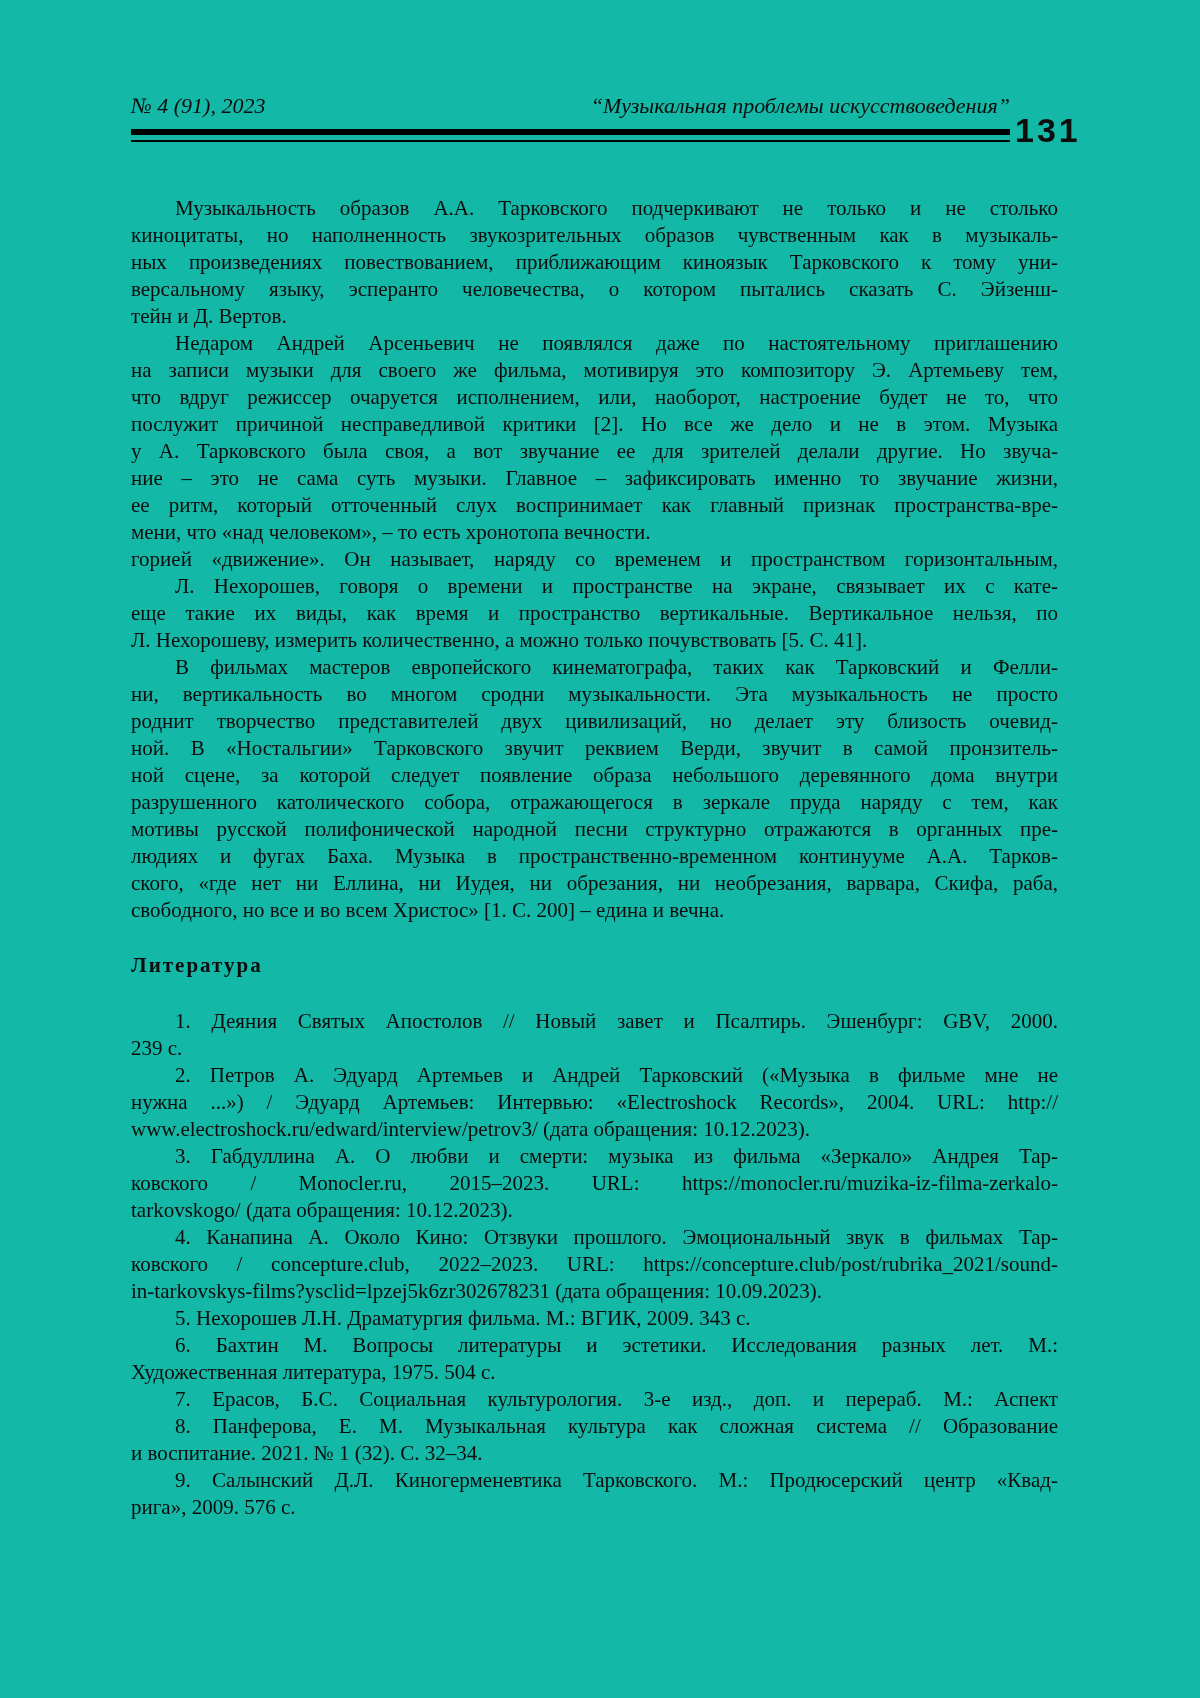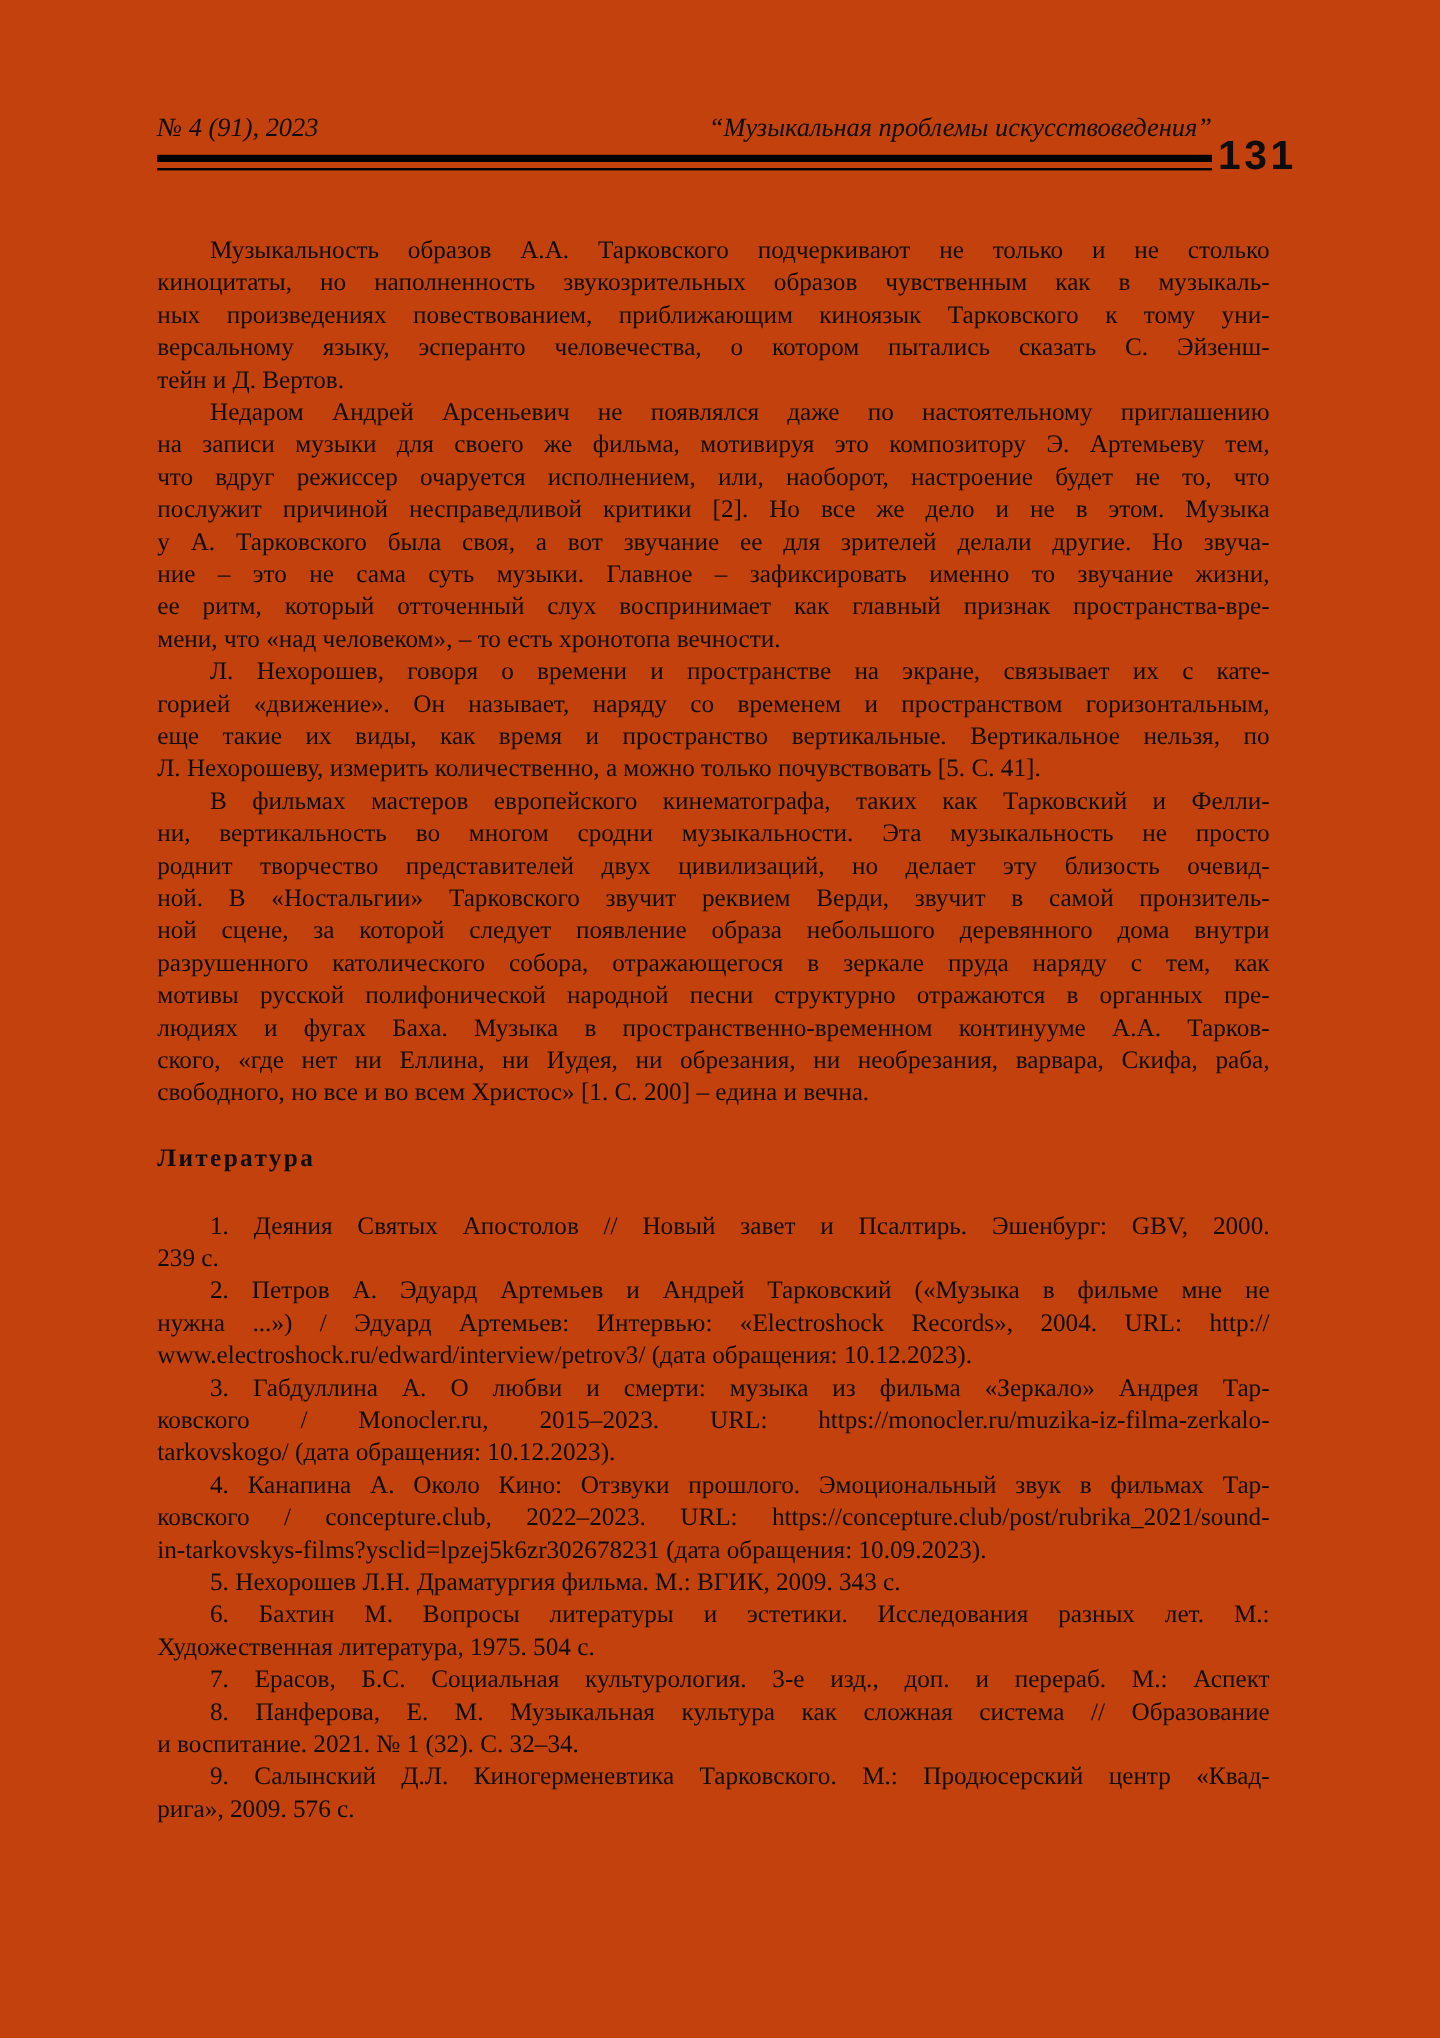--- a/index.html
+++ b/index.html
@@ -1,19 +1,19 @@
 <!DOCTYPE html>
 <html lang="ru"><head>
 <meta charset="utf-8">
 <style>
   html,body{margin:0;padding:0;background:#e8e8e8;}
   .page{
     position:relative;
     width:1200px;height:1698px;
-    background:#c2410c;
+    background:#14b8a6;
     margin:0 auto;
     font-family:"Liberation Serif","DejaVu Serif",serif;
     color:#0d0d0d;
     overflow:hidden;
   }
   
   .header-row{
     position:absolute;left:131px;top:93px;width:879px;
     display:flex;justify-content:space-between;align-items:baseline;
     font-style:italic;font-size:22px;line-height:26px;white-space:nowrap;
@@ -68,22 +68,22 @@
           <div class="line indent">Недаром Андрей Арсеньевич не появлялся даже по настоятельному приглашению</div>
           <div class="line">на записи музыки для своего же фильма, мотивируя это композитору Э. Артемьеву тем,</div>
           <div class="line">что вдруг режиссер очаруется исполнением, или, наоборот, настроение будет не то, что</div>
           <div class="line">послужит причиной несправедливой критики [2]. Но все же дело и не в этом. Музыка</div>
           <div class="line">у А. Тарковского была своя, а вот звучание ее для зрителей делали другие. Но звуча-</div>
           <div class="line">ние – это не сама суть музыки. Главное – зафиксировать именно то звучание жизни,</div>
           <div class="line">ее ритм, который отточенный слух воспринимает как главный признак пространства-вре-</div>
           <div class="line last">мени, что «над человеком», – то есть хронотопа вечности.</div>
         </div>
         <div class="para">
+          <div class="line">горией «движение». Он называет, наряду со временем и пространством горизонтальным,</div>
           <div class="line indent">Л. Нехорошев, говоря о времени и пространстве на экране, связывает их с кате-</div>
-          <div class="line">горией «движение». Он называет, наряду со временем и пространством горизонтальным,</div>
           <div class="line">еще такие их виды, как время и пространство вертикальные. Вертикальное нельзя, по</div>
           <div class="line last">Л. Нехорошеву, измерить количественно, а можно только почувствовать [5. С. 41].</div>
         </div>
         <div class="para">
           <div class="line indent">В фильмах мастеров европейского кинематографа, таких как Тарковский и Фелли-</div>
           <div class="line">ни, вертикальность во многом сродни музыкальности. Эта музыкальность не просто</div>
           <div class="line">роднит творчество представителей двух цивилизаций, но делает эту близость очевид-</div>
           <div class="line">ной. В «Ностальгии» Тарковского звучит реквием Верди, звучит в самой пронзитель-</div>
           <div class="line">ной сцене, за которой следует появление образа небольшого деревянного дома внутри</div>
           <div class="line">разрушенного католического собора, отражающегося в зеркале пруда наряду с тем, как</div>

